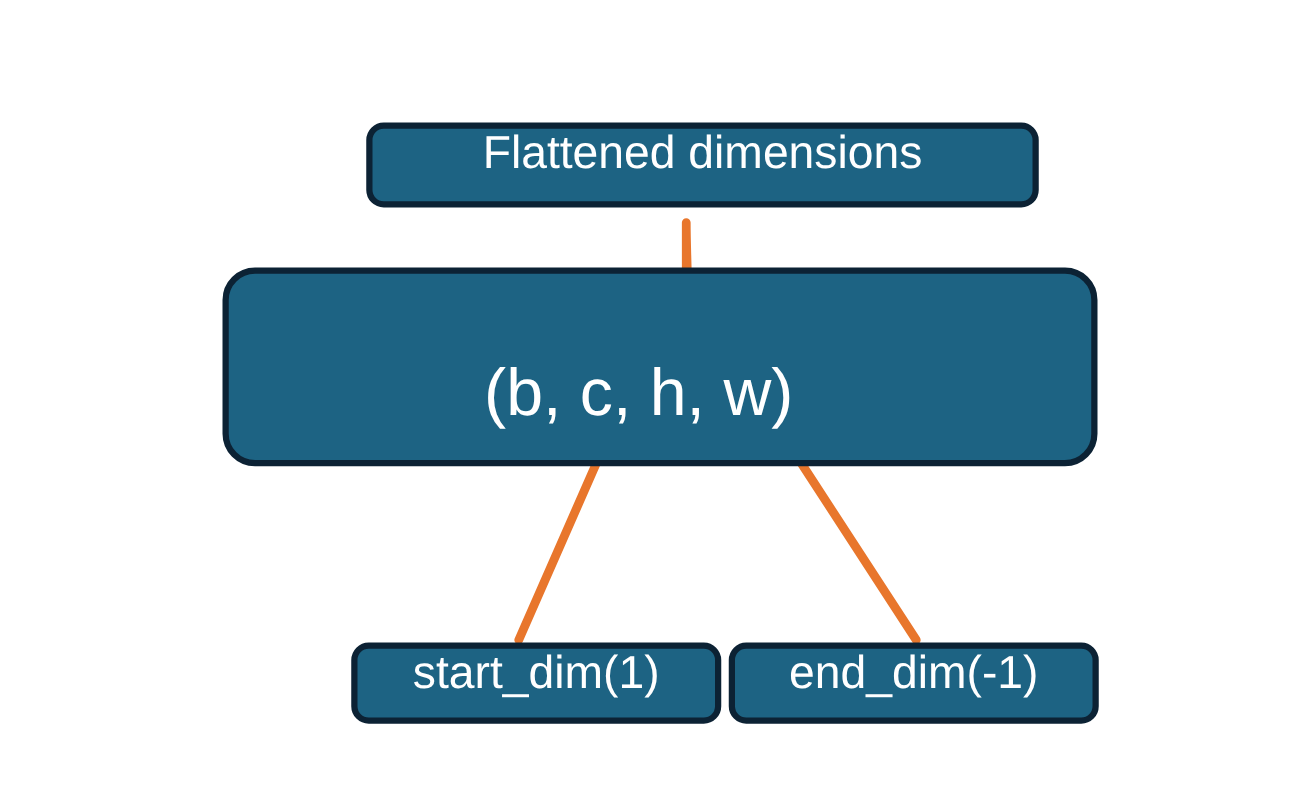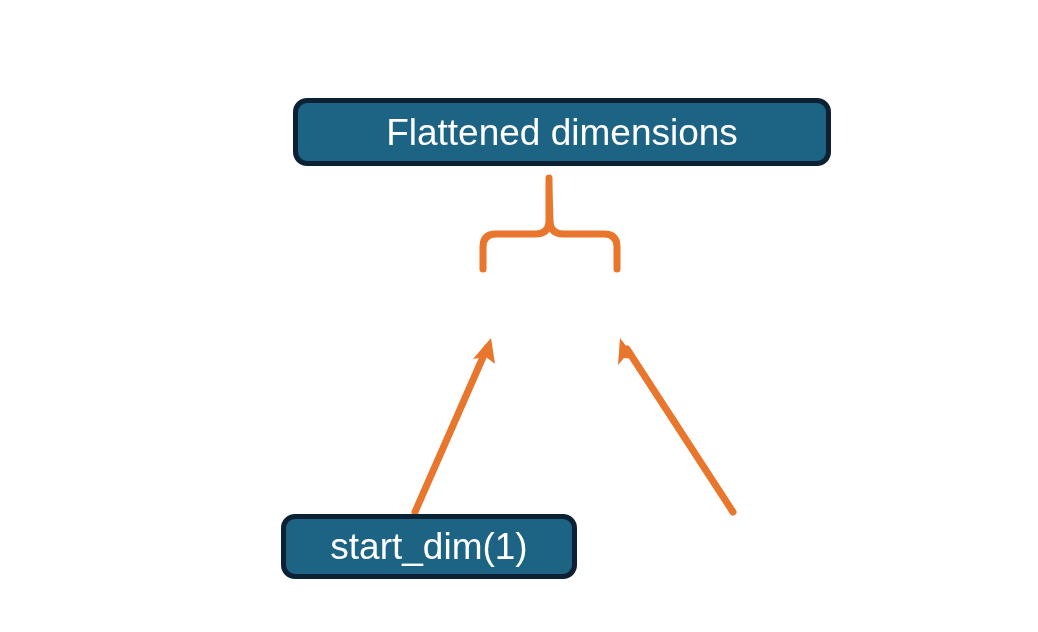--- a/index.html
+++ b/index.html
@@ -14,21 +14,21 @@
     position: relative;
     width: 1038px;
     height: 632px;
     background: #ffffff;
     overflow: hidden;
   }
   .node {
     position: absolute;
     box-sizing: border-box;
     display: flex;
-    align-items: center;
+    align-items: flex-start;
     justify-content: center;
     color: #ffffff;
     background: #1d6383;
     border: 5px solid #0c2234;
     border-radius: 16px;
     text-align: center;
     line-height: 1;
     white-space: nowrap;
     user-select: none;
   }
@@ -107,19 +107,25 @@
     <g>
       <line x1="733" y1="512" x2="627" y2="349" stroke="#e8762c" stroke-width="7" stroke-linecap="round"></line>
       <polygon points="620,338 636,359 624,358 618,365" fill="#e8762c"></polygon>
     </g>
   </svg>
 
   <div class="node" id="node-flattened">
     <span class="node-text">Flattened dimensions</span>
   </div>
 
+  <div class="node" id="node-shape">
+    <span class="shape-text">(b, c, h, w)</span>
+  </div>
 
   <div class="node" id="node-start">
     <span class="node-text">start_dim(1)</span>
   </div>
 
+  <div class="node" id="node-end">
+    <span class="node-text">end_dim(-1)</span>
+  </div>
 
 </div>
 
 </body></html>

